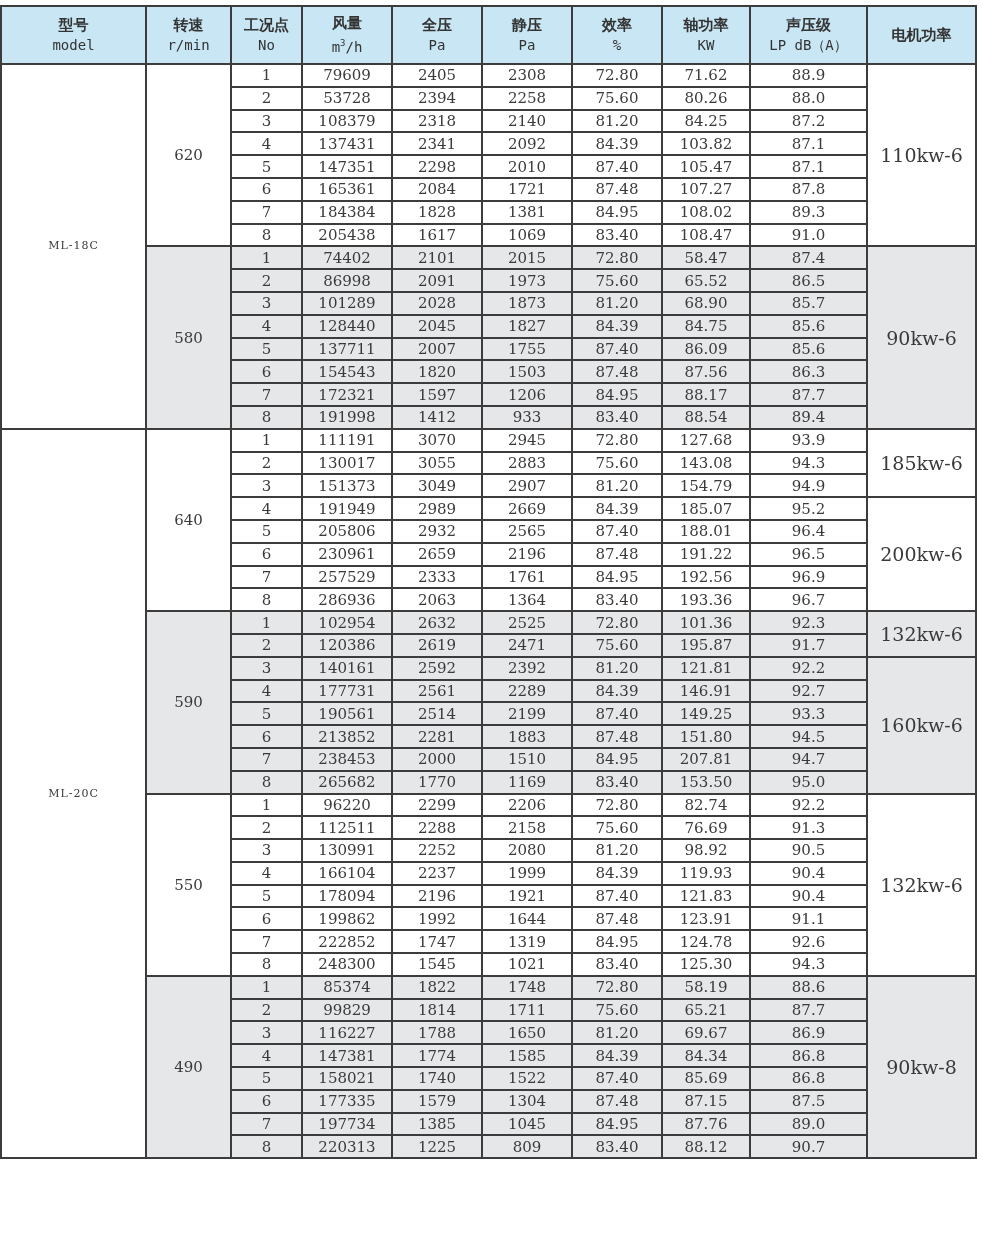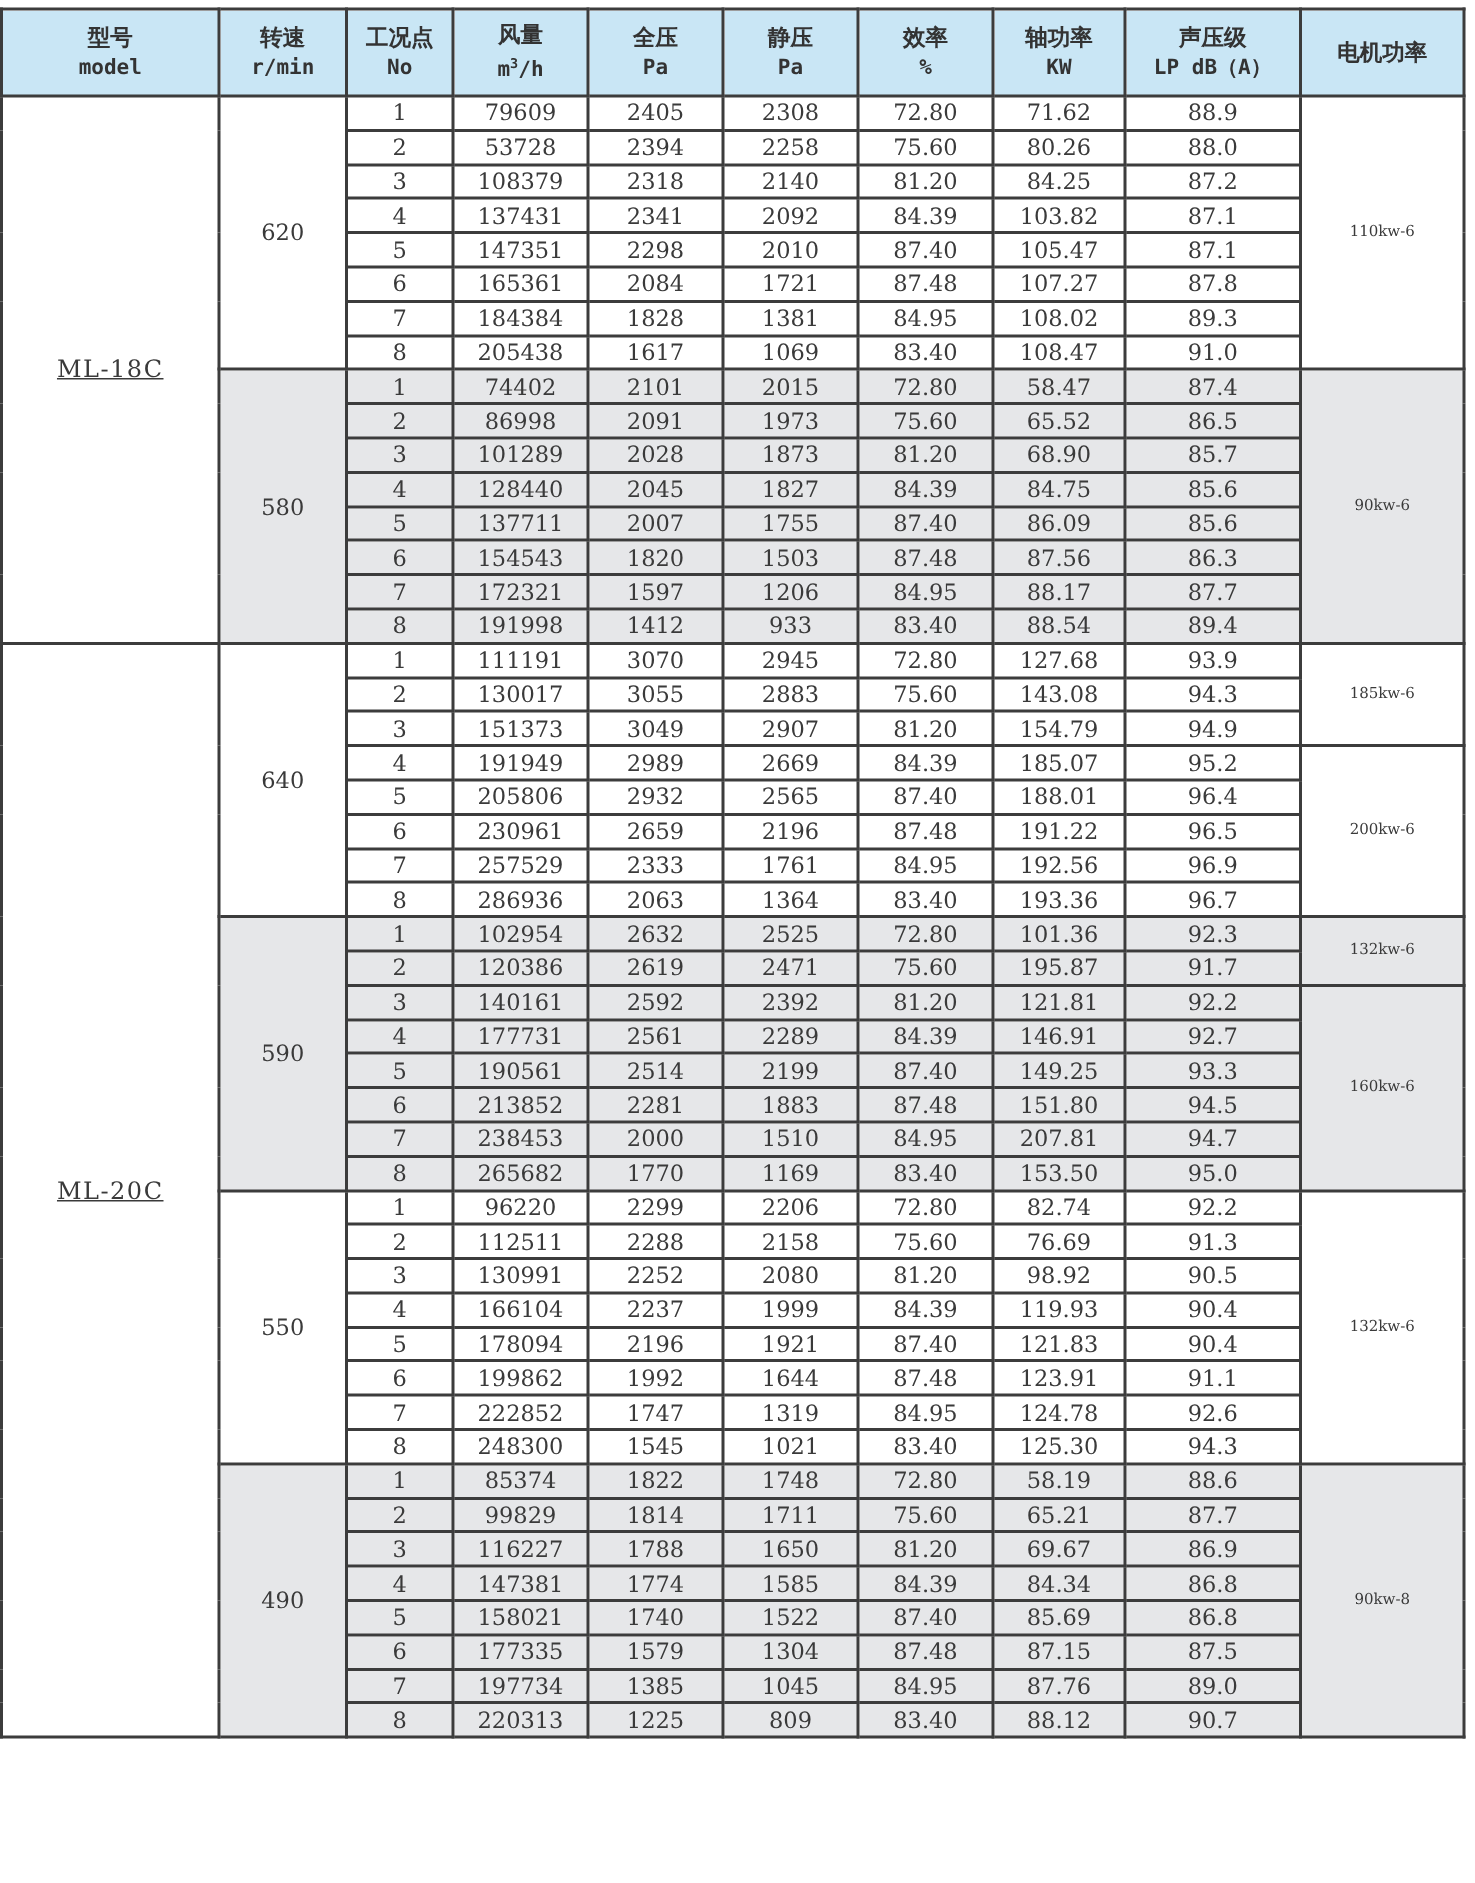--- a/index.html
+++ b/index.html
@@ -27,27 +27,27 @@
       font-weight: bold;
       font-family: "DejaVu Sans", "Liberation Sans", sans-serif;
       font-size: 15px;
       line-height: 20px;
       color: #333;
     }
     table.perf th .sub {
       display: block;
       font-family: "DejaVu Sans Mono", "Liberation Mono", monospace;
       font-size: 14px;
-      font-weight: bold;
+      font-weight: normal;
     }
     table.perf th sup { font-size: 9px; }
     table.perf td { height: 20.8px; line-height: 20px; }
     table.perf tr.g td.gr { background: #e6e7e9; }
-    td.model { background: #ffffff !important; font-size: 16px; letter-spacing: 1px; vertical-align: middle; text-decoration: underline; }
-    td.motor { font-size: 10px; }
+    td.model { background: #ffffff !important; font-size: 11px; letter-spacing: 1px; vertical-align: middle; }
+    td.motor { font-size: 19px; }
     col.c-model { width: 145px; }
     col.c-rpm { width: 85px; }
     col.c-no { width: 71px; }
     col.c-flow { width: 90px; }
     col.c-tp { width: 90px; }
     col.c-sp { width: 90px; }
     col.c-eff { width: 90px; }
     col.c-kw { width: 88px; }
     col.c-db { width: 117px; }
     col.c-motor { width: 109px; }

